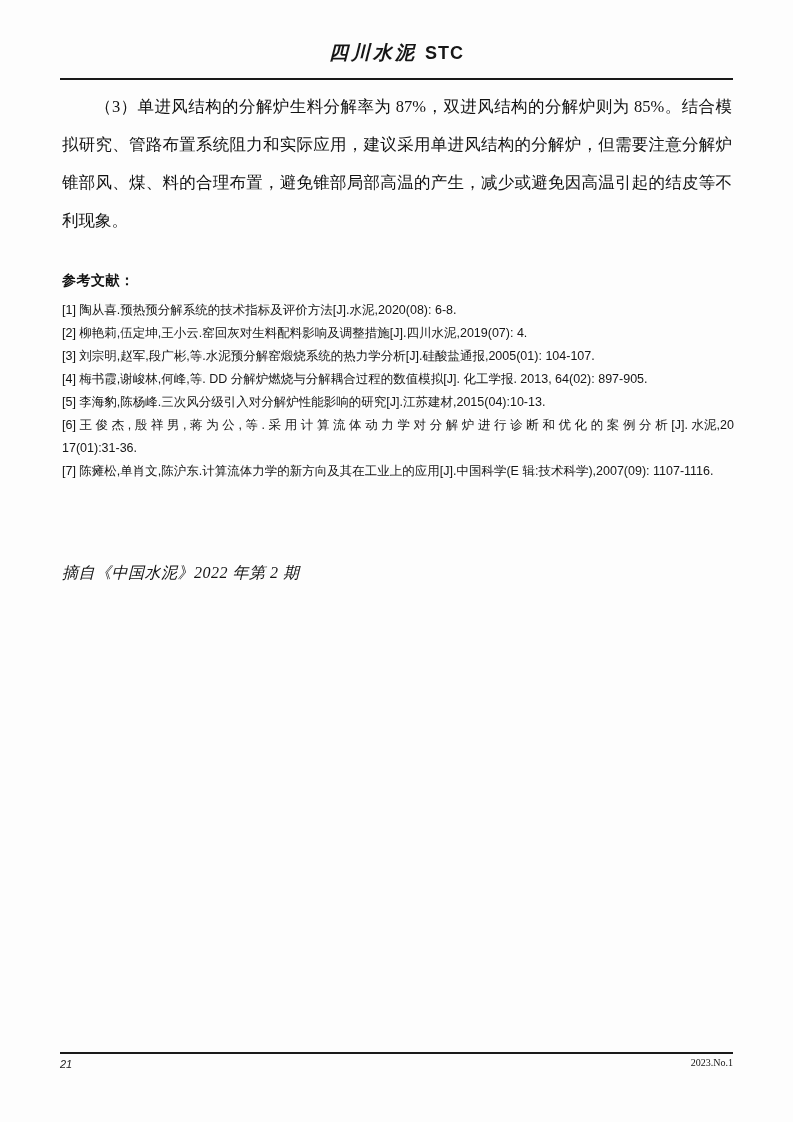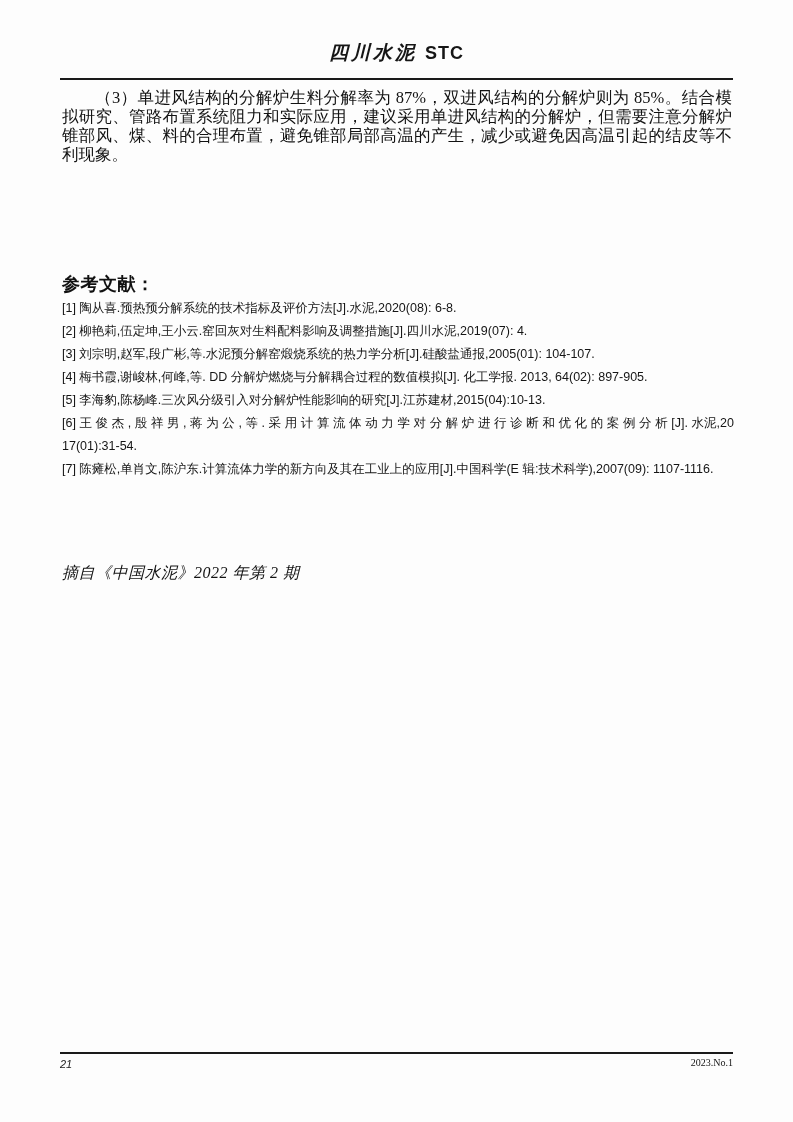--- a/index.html
+++ b/index.html
@@ -61,40 +61,40 @@
     border-top: 2px solid #1a1a1a;
   }
 
   
   .body-para {
     position: absolute;
     left: 62px;
     top: 88px;
     width: 670px;
     font-size: 16.5px;
-    line-height: 19px;
+    line-height: 38px;
     text-indent: 33px;
     text-align: justify;
     color: #121212;
     font-family: "Liberation Serif", "DejaVu Serif", serif;
   }
 
   
   .refs {
     position: absolute;
     left: 62px;
     top: 272px;
     width: 672px;
   }
   .refs-heading {
     font-family: "Liberation Sans", "DejaVu Sans", sans-serif;
-    font-size: 18px;
+    font-size: 14px;
     font-weight: 700;
     color: #111111;
-    margin-bottom: 1px;
+    margin-bottom: 9px;
     letter-spacing: 0.5px;
   }
   .ref-item {
     font-family: "Liberation Sans", "DejaVu Sans", sans-serif;
     font-size: 12.5px;
     line-height: 23px;
     color: #151515;
     text-align: justify;
     margin: 0;
     padding: 0;
@@ -161,21 +161,21 @@
 
   <div class="body-para">（3）单进风结构的分解炉生料分解率为 87%，双进风结构的分解炉则为 85%。结合模拟研究、管路布置系统阻力和实际应用，建议采用单进风结构的分解炉，但需要注意分解炉锥部风、煤、料的合理布置，避免锥部局部高温的产生，减少或避免因高温引起的结皮等不利现象。</div>
 
   <div class="refs">
     <div class="refs-heading">参考文献：</div>
     <p class="ref-item">[1] 陶从喜.预热预分解系统的技术指标及评价方法[J].水泥,2020(08): 6-8.</p>
     <p class="ref-item">[2] 柳艳莉,伍定坤,王小云.窑回灰对生料配料影响及调整措施[J].四川水泥,2019(07): 4.</p>
     <p class="ref-item">[3] 刘宗明,赵军,段广彬,等.水泥预分解窑煅烧系统的热力学分析[J].硅酸盐通报,2005(01): 104-107.</p>
     <p class="ref-item">[4] 梅书霞,谢峻林,何峰,等. DD 分解炉燃烧与分解耦合过程的数值模拟[J]. 化工学报. 2013, 64(02): 897-905.</p>
     <p class="ref-item">[5] 李海豹,陈杨峰.三次风分级引入对分解炉性能影响的研究[J].江苏建材,2015(04):10-13.</p>
-    <p class="ref-item">[6] 王 俊 杰 , 殷 祥 男 , 蒋 为 公 , 等 . 采 用 计 算 流 体 动 力 学 对 分 解 炉 进 行 诊 断 和 优 化 的 案 例 分 析 [J]. 水泥,2017(01):31-54.</p>
+    <p class="ref-item">[6] 王 俊 杰 , 殷 祥 男 , 蒋 为 公 , 等 . 采 用 计 算 流 体 动 力 学 对 分 解 炉 进 行 诊 断 和 优 化 的 案 例 分 析 [J]. 水泥,2017(01):31-36.</p>
     <p class="ref-item">[7] 陈瘫松,单肖文,陈沪东.计算流体力学的新方向及其在工业上的应用[J].中国科学(E 辑:技术科学),2007(09): 1107-1116.</p>
   </div>
 
   <div class="source-line">摘自《中国水泥》2022 年第 2 期</div>
 
   <div class="rule-bottom"></div>
   <div class="footer">
     <div class="footer-page">21</div>
     <div class="footer-issue">2023.No.1</div>
   </div>

